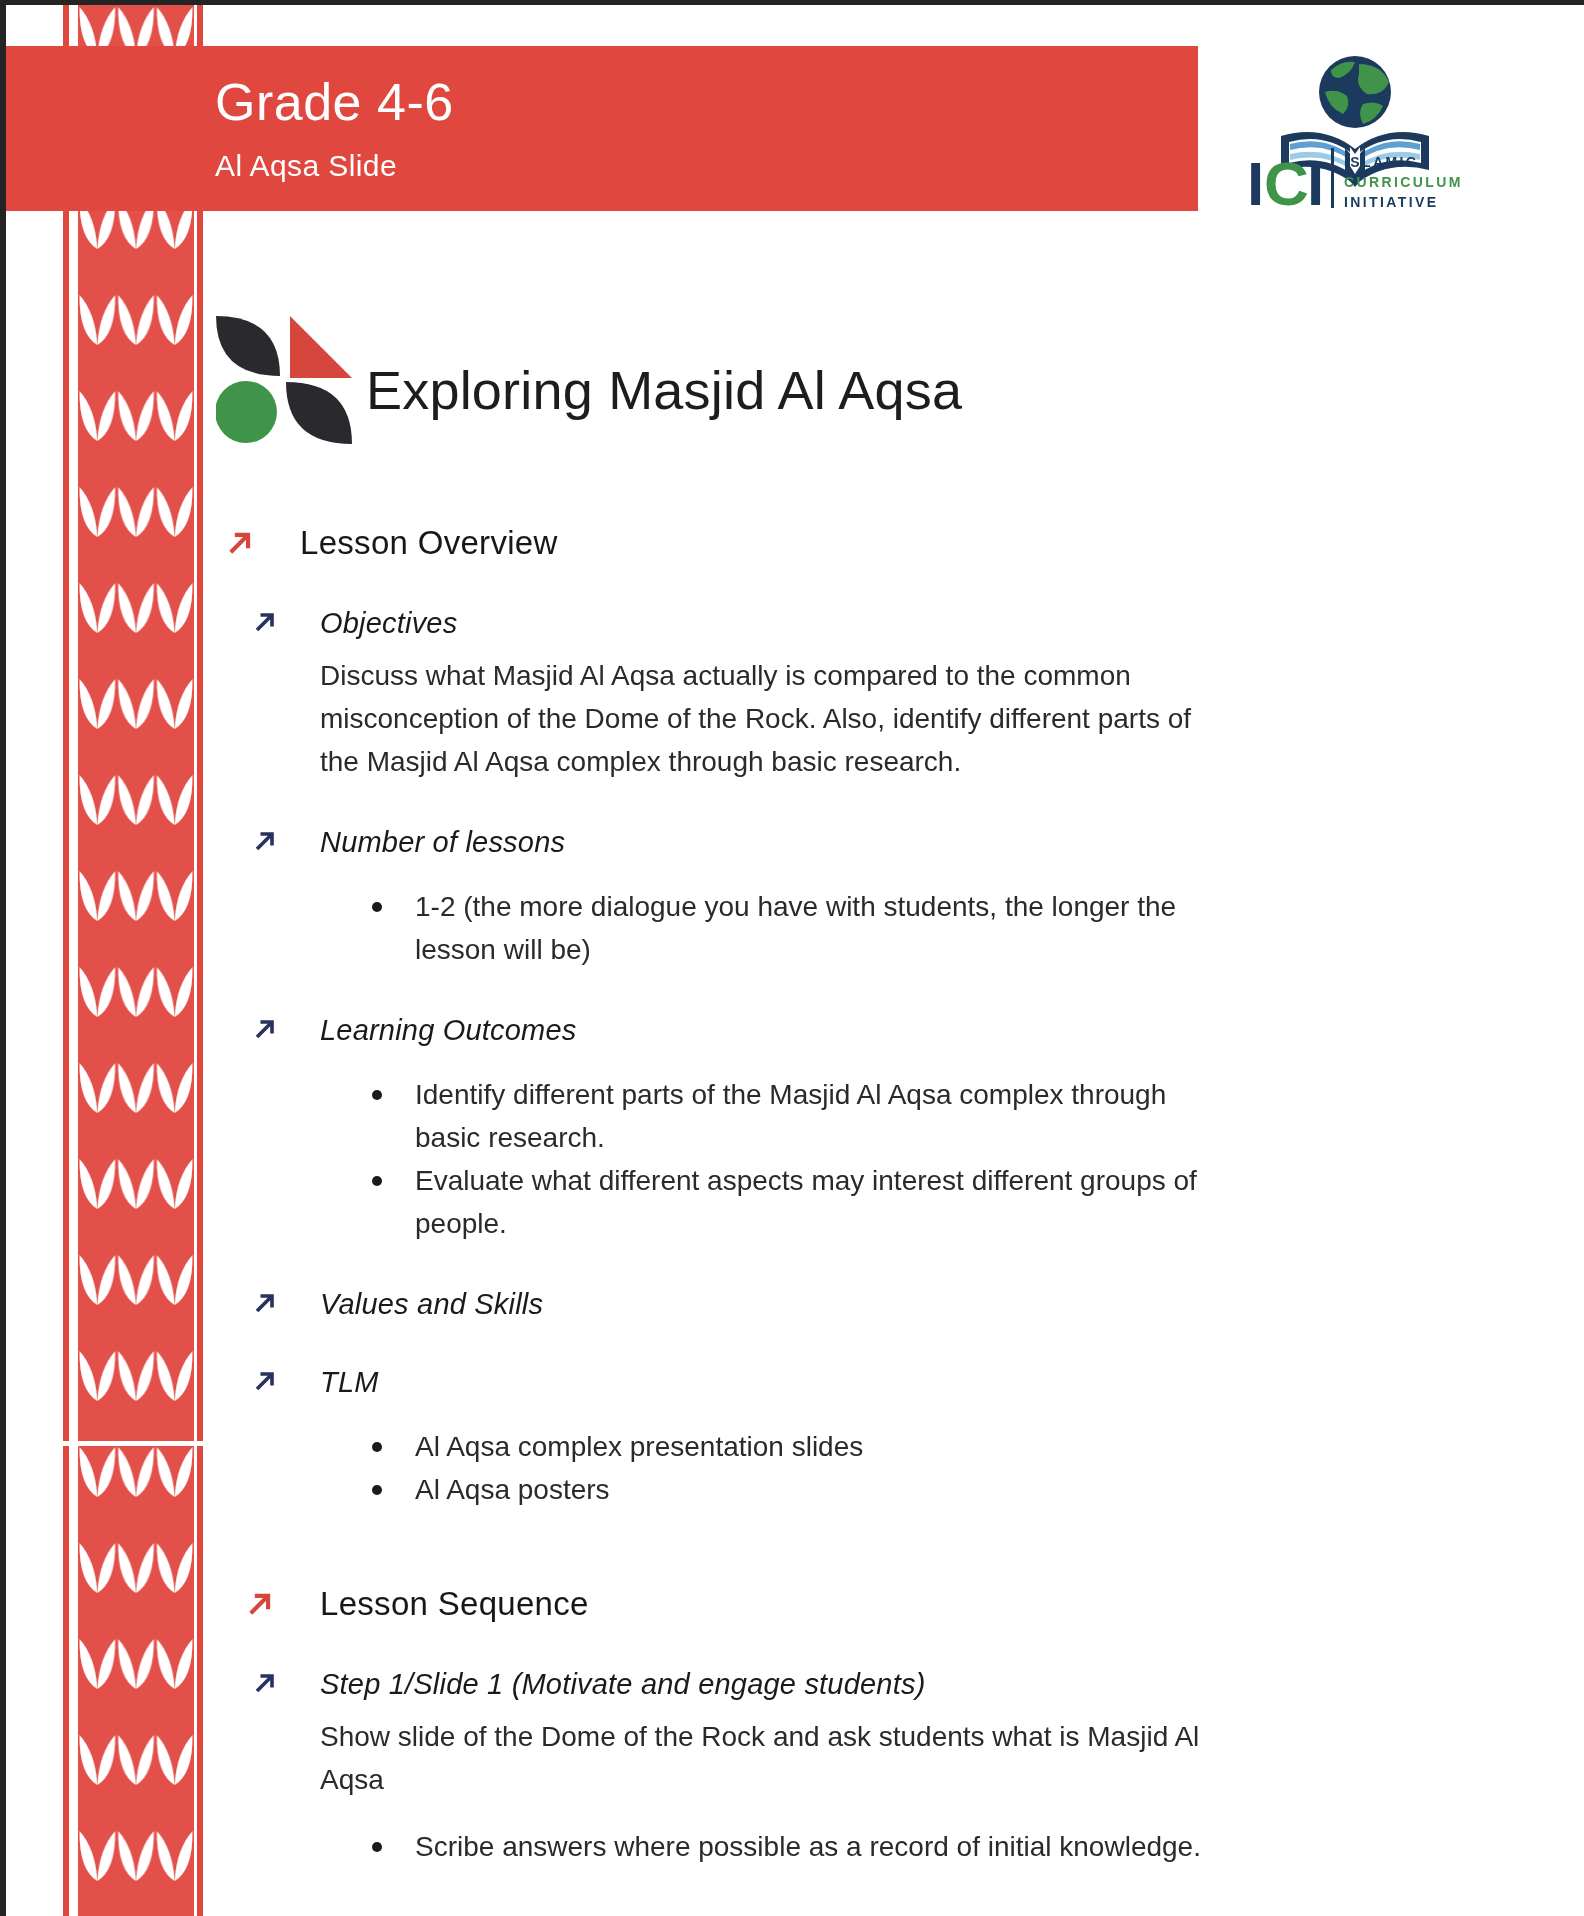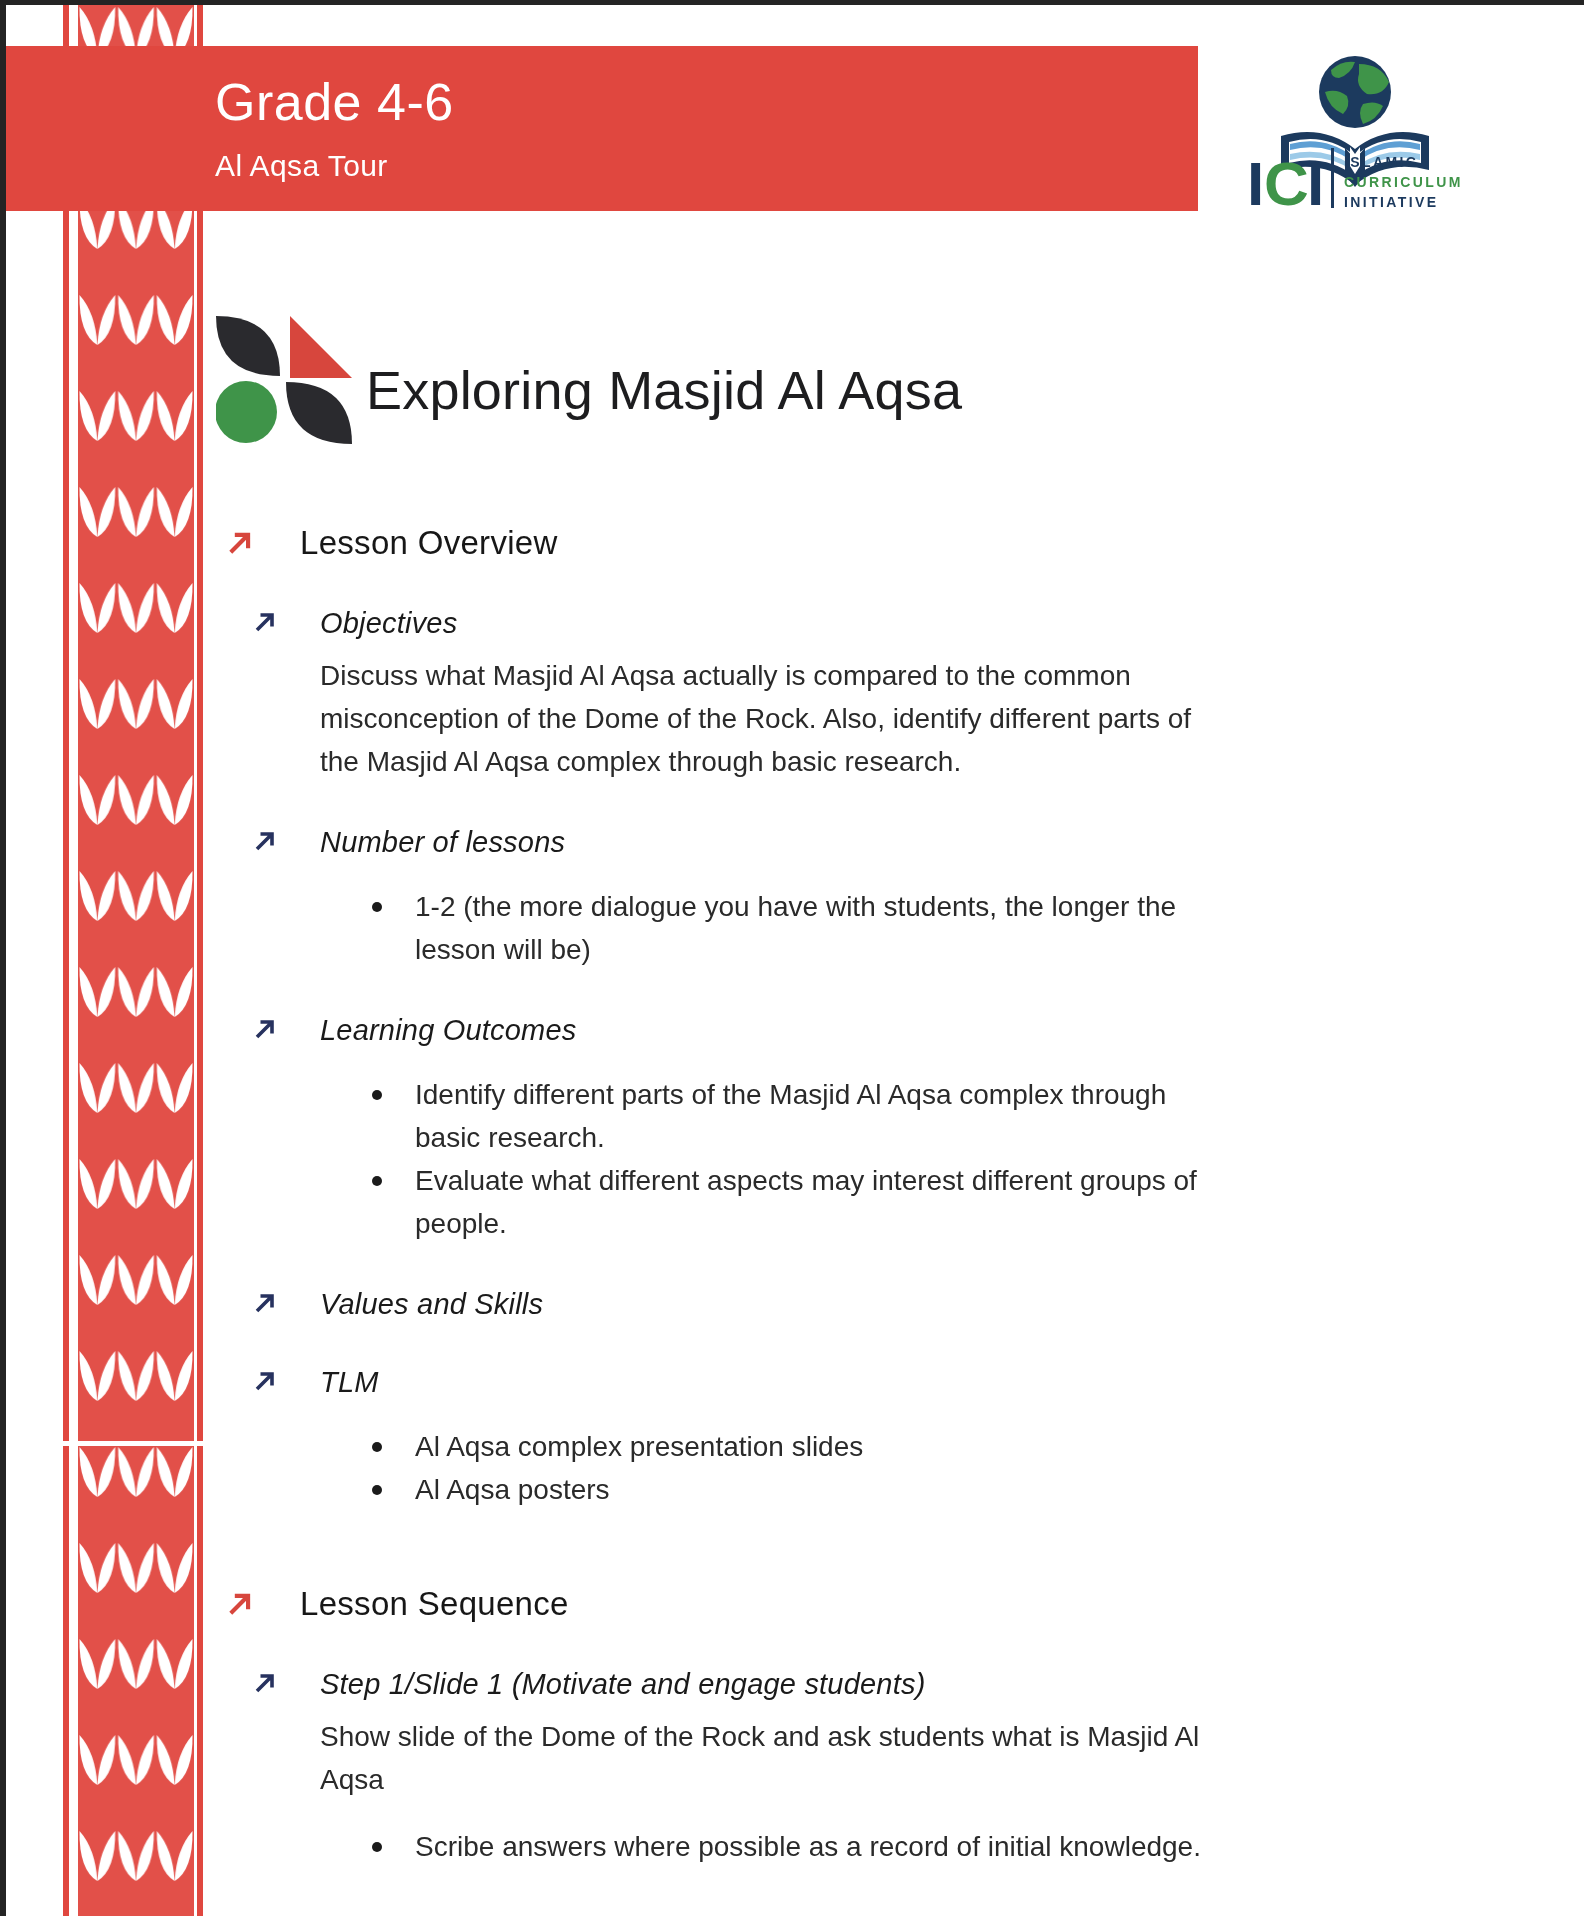--- a/index.html
+++ b/index.html
@@ -31,21 +31,21 @@
 
   
   .title-row{position:absolute;left:216px;top:316px;display:flex;align-items:center;z-index:2;}
   .title-icon{width:136px;height:128px;flex:0 0 auto;}
   .doc-title{margin-left:14px;font-size:54px;font-weight:500;color:#1d1d1f;letter-spacing:.2px;transform:translateY(10px);white-space:nowrap;}
 
   
   .content{position:absolute;left:0;top:500px;width:1584px;z-index:2;color:#262626;}
   .row-h1{display:flex;align-items:flex-start;padding-left:225px;margin-top:40px;}
   .row-h1.first{margin-top:22px;}
-  .row-h1.spaced{margin-top:72px;}
+  .row-h1.spaced{margin-top:72px;margin-left:20px;}
   .row-h1 .arrow{width:30px;height:30px;margin-top:6px;flex:0 0 auto;}
   .row-h1 .h1-label{margin-left:45px;font-size:33px;line-height:42px;font-weight:500;color:#171717;letter-spacing:.3px;}
   .row-h2{display:flex;align-items:flex-start;padding-left:252px;margin-top:40px;font-style:italic;}
   .row-h2 .arrow{width:26px;height:26px;margin-top:5px;flex:0 0 auto;}
   .row-h2 .h2-label{margin-left:42px;font-size:29px;line-height:38px;font-weight:500;color:#1a1a1a;letter-spacing:.2px;}
   .para{margin:12px 0 0 320px;max-width:1080px;font-size:28px;line-height:43px;white-space:pre-line;color:#2a2a2a;}
   ul.bullets{list-style:none;margin:24px 0 0 0;padding:0 0 0 372px;}
   ul.bullets li{display:flex;align-items:flex-start;}
   ul.bullets .dot{width:10px;height:10px;border-radius:50%;background:#1b1b1b;margin-top:17px;flex:0 0 auto;}
   ul.bullets .li-text{margin-left:33px;max-width:960px;font-size:28px;line-height:43px;white-space:pre-line;color:#2a2a2a;}
@@ -66,21 +66,21 @@
         </pattern>
       </defs>
       <rect x="0" y="0" width="116" height="1916" fill="url(#kef)"></rect>
     </svg>
     <div class="line-r"></div>
     <div class="page-break"></div>
   </div>
 
   <div class="banner">
     <div class="grade">Grade 4-6</div>
-    <div class="subtitle">Al Aqsa Tour</div>
+    <div class="subtitle">Al Aqsa Slide</div>
   </div>
 
   <svg class="logo" viewBox="0 0 275 163" xmlns="http://www.w3.org/2000/svg">
 
     <g>
       <circle cx="108" cy="44" r="36" fill="#1C3A5E"></circle>
       <path d="M84,22 Q95,12 108,14 Q104,26 92,30 Q84,30 84,22 Z" fill="#3F9449"></path>
       <path d="M112,16 Q134,16 142,34 Q136,48 120,46 Q108,38 112,26 Z" fill="#3F9449"></path>
       <path d="M78,44 Q90,40 100,48 Q104,58 96,66 Q82,60 78,44 Z" fill="#3F9449"></path>
       <path d="M116,56 Q128,52 136,58 Q130,72 116,76 Q110,64 116,56 Z" fill="#3F9449"></path>

